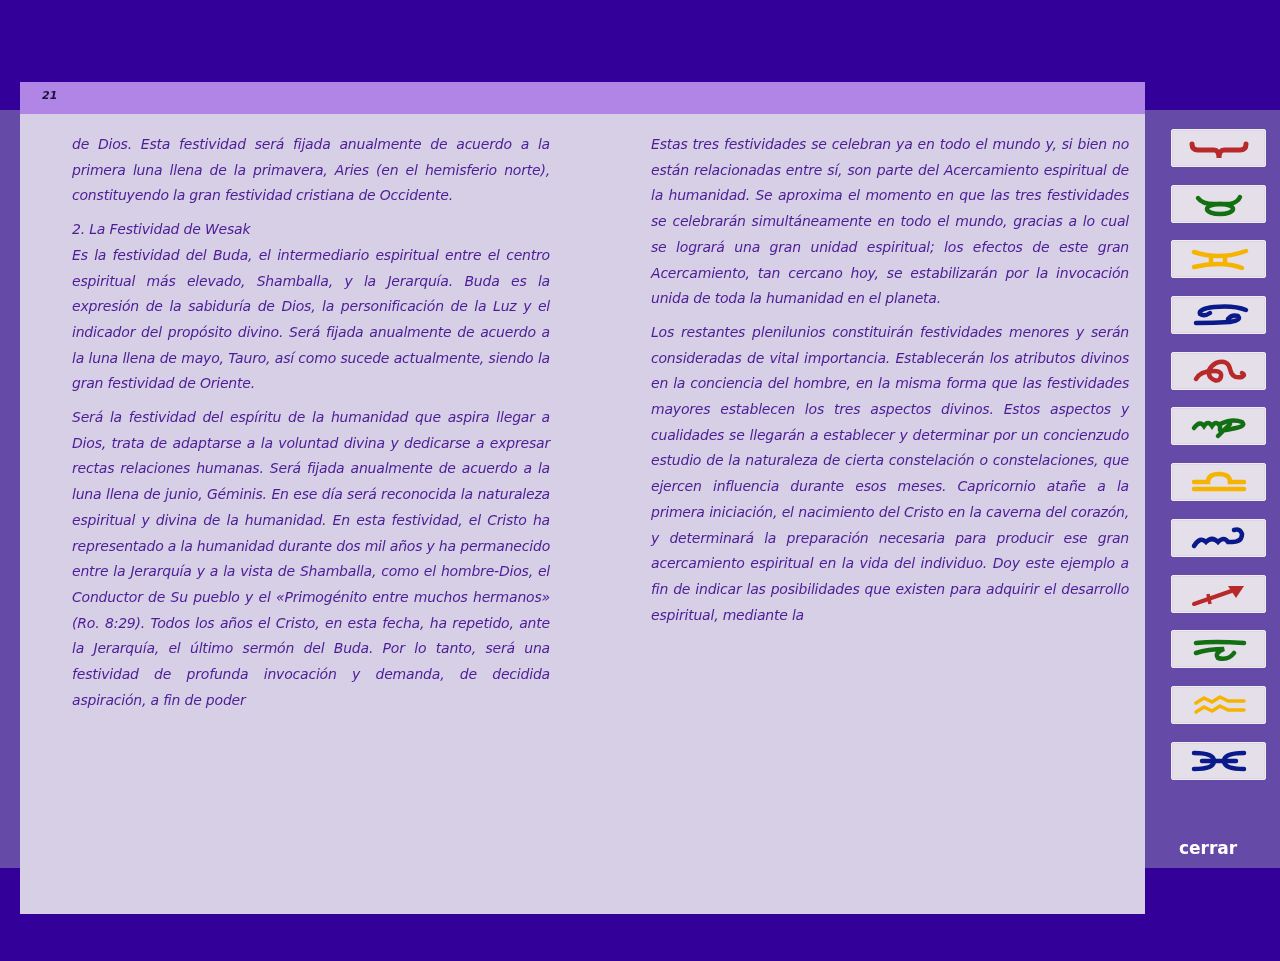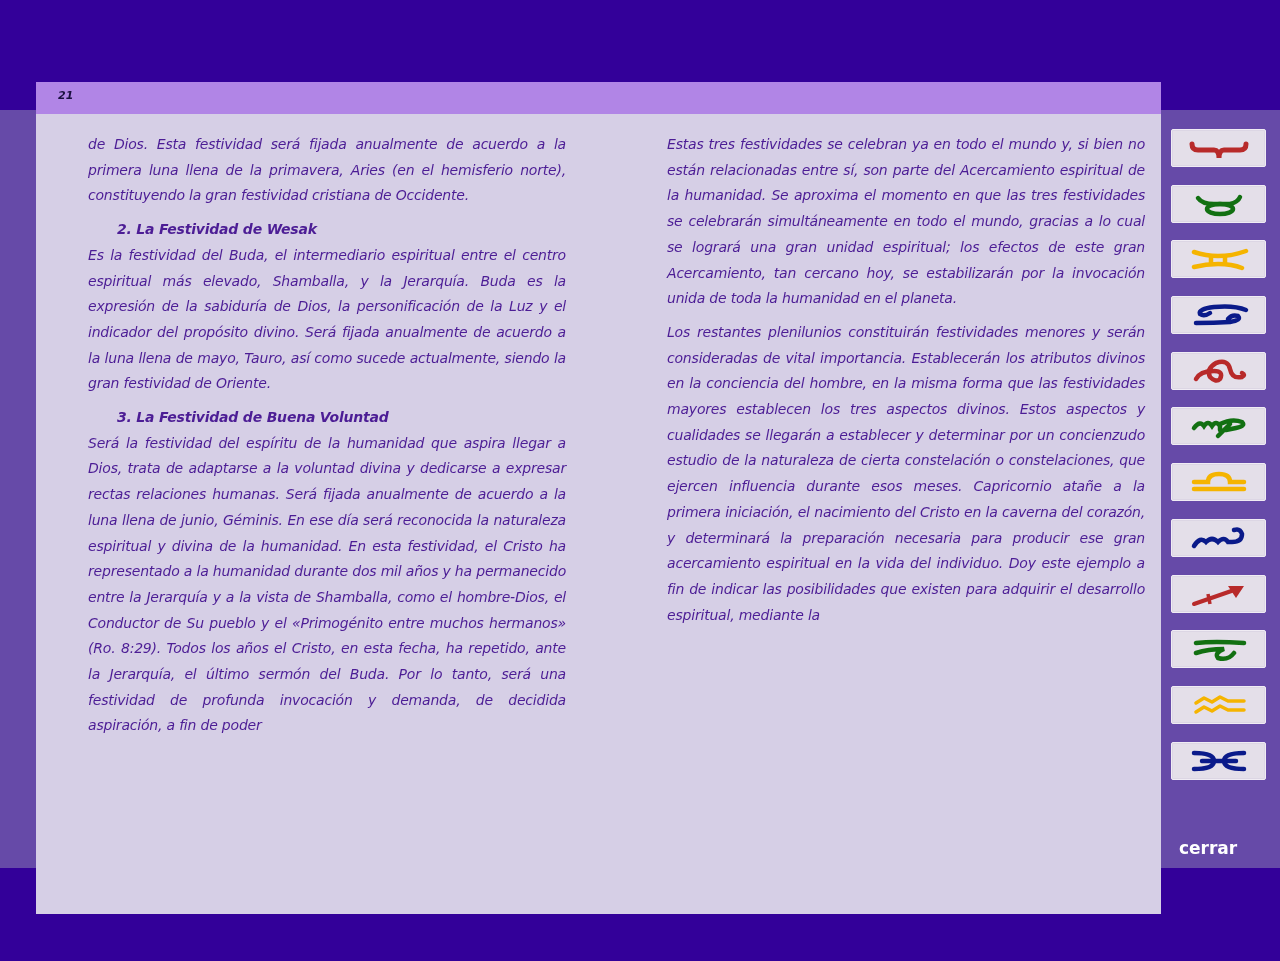--- a/index.html
+++ b/index.html
@@ -6,42 +6,42 @@
   body {
     width: 1280px; height: 961px; position: relative; overflow: hidden;
     background: #330099;
     font-family: "DejaVu Sans", sans-serif;
   }
   .band {
     position: absolute; left: 0; top: 110px; width: 1280px; height: 758px;
     background: #664aa8;
   }
   .page {
-    position: absolute; left: 36px; top: 82px; width: 1125px; height: 832px;
+    position: absolute; left: 20px; top: 82px; width: 1125px; height: 832px;
     background: #d6cfe6;
   }
   .page-header {
     position: absolute; left: 0; top: 0; width: 100%; height: 32px;
     background: #b185e6;
   }
   .page-number {
     position: absolute; left: 22px; top: 7px;
     font-size: 11px; font-style: italic; font-weight: bold; color: #1a1040;
   }
   .column {
     position: absolute; top: 50px;
     font-family: "DejaVu Sans", sans-serif;
     font-style: italic; font-size: 14px; line-height: 25.7px;
     color: #4c1d95; text-align: justify;
     letter-spacing: -0.2px;
   }
   .col-left { left: 52px; width: 478px; }
   .col-right { left: 631px; width: 478px; }
   .column p { margin: 0 0 8px 0; }
-  .column .heading { font-weight: bold; display: block; margin-left: 29px; }
+  .column .heading { font-weight: normal; display: block; }
   .signs {
     position: absolute; left: 1171px; top: 129px; width: 95px;
   }
   .sign-btn {
     width: 93px; height: 36px; margin-bottom: 17.7px;
     background: #e4dfe9; border: 1px solid #f0ecf4;
     border-radius: 2px; box-shadow: inset 0 0 0 1px #dcd6e4;
     display: flex; align-items: center; justify-content: center;
     cursor: pointer;
   }
@@ -65,21 +65,20 @@
 
   <div class="column col-left">
     <p>
       <span>de Dios. Esta festividad será fijada anualmente de acuerdo a la primera luna llena de la primavera, Aries (en el hemisferio norte), constituyendo la gran festividad cristiana de Occidente.</span>
     </p>
     <p>
       <span class="heading">2. La Festividad de Wesak</span>
       <span>Es la festividad del Buda, el intermediario espiritual entre el centro espiritual más elevado, Shamballa, y la Jerarquía. Buda es la expresión de la sabiduría de Dios, la personificación de la Luz y el indicador del propósito divino. Será fijada anualmente de acuerdo a la luna llena de mayo, Tauro, así como sucede actualmente, siendo la gran festividad de Oriente.</span>
     </p>
     <p>
-      <span class="heading">3. La Festividad de Buena Voluntad</span>
       <span>Será la festividad del espíritu de la humanidad que aspira llegar a Dios, trata de adaptarse a la voluntad divina y dedicarse a expresar rectas relaciones humanas. Será fijada anualmente de acuerdo a la luna llena de junio, Géminis. En ese día será reconocida la naturaleza espiritual y divina de la humanidad. En esta festividad, el Cristo ha representado a la humanidad durante dos mil años y ha permanecido entre la Jerarquía y a la vista de Shamballa, como el hombre-Dios, el Conductor de Su pueblo y el «Primogénito entre muchos hermanos» (Ro. 8:29). Todos los años el Cristo, en esta fecha, ha repetido, ante la Jerarquía, el último sermón del Buda. Por lo tanto, será una festividad de profunda invocación y demanda, de decidida aspiración, a fin de poder</span>
     </p>
   </div>
 
   <div class="column col-right">
     <p>
       <span>Estas tres festividades se celebran ya en todo el mundo y, si bien no están relacionadas entre sí, son parte del Acercamiento espiritual de la humanidad. Se aproxima el momento en que las tres festividades se celebrarán simultáneamente en todo el mundo, gracias a lo cual se logrará una gran unidad espiritual; los efectos de este gran Acercamiento, tan cercano hoy, se estabilizarán por la invocación unida de toda la humanidad en el planeta.</span>
     </p>
     <p>
       <span>Los restantes plenilunios constituirán festividades menores y serán consideradas de vital importancia. Establecerán los atributos divinos en la conciencia del hombre, en la misma forma que las festividades mayores establecen los tres aspectos divinos. Estos aspectos y cualidades se llegarán a establecer y determinar por un concienzudo estudio de la naturaleza de cierta constelación o constelaciones, que ejercen influencia durante esos meses. Capricornio atañe a la primera iniciación, el nacimiento del Cristo en la caverna del corazón, y determinará la preparación necesaria para producir ese gran acercamiento espiritual en la vida del individuo. Doy este ejemplo a fin de indicar las posibilidades que existen para adquirir el desarrollo espiritual, mediante la</span>

